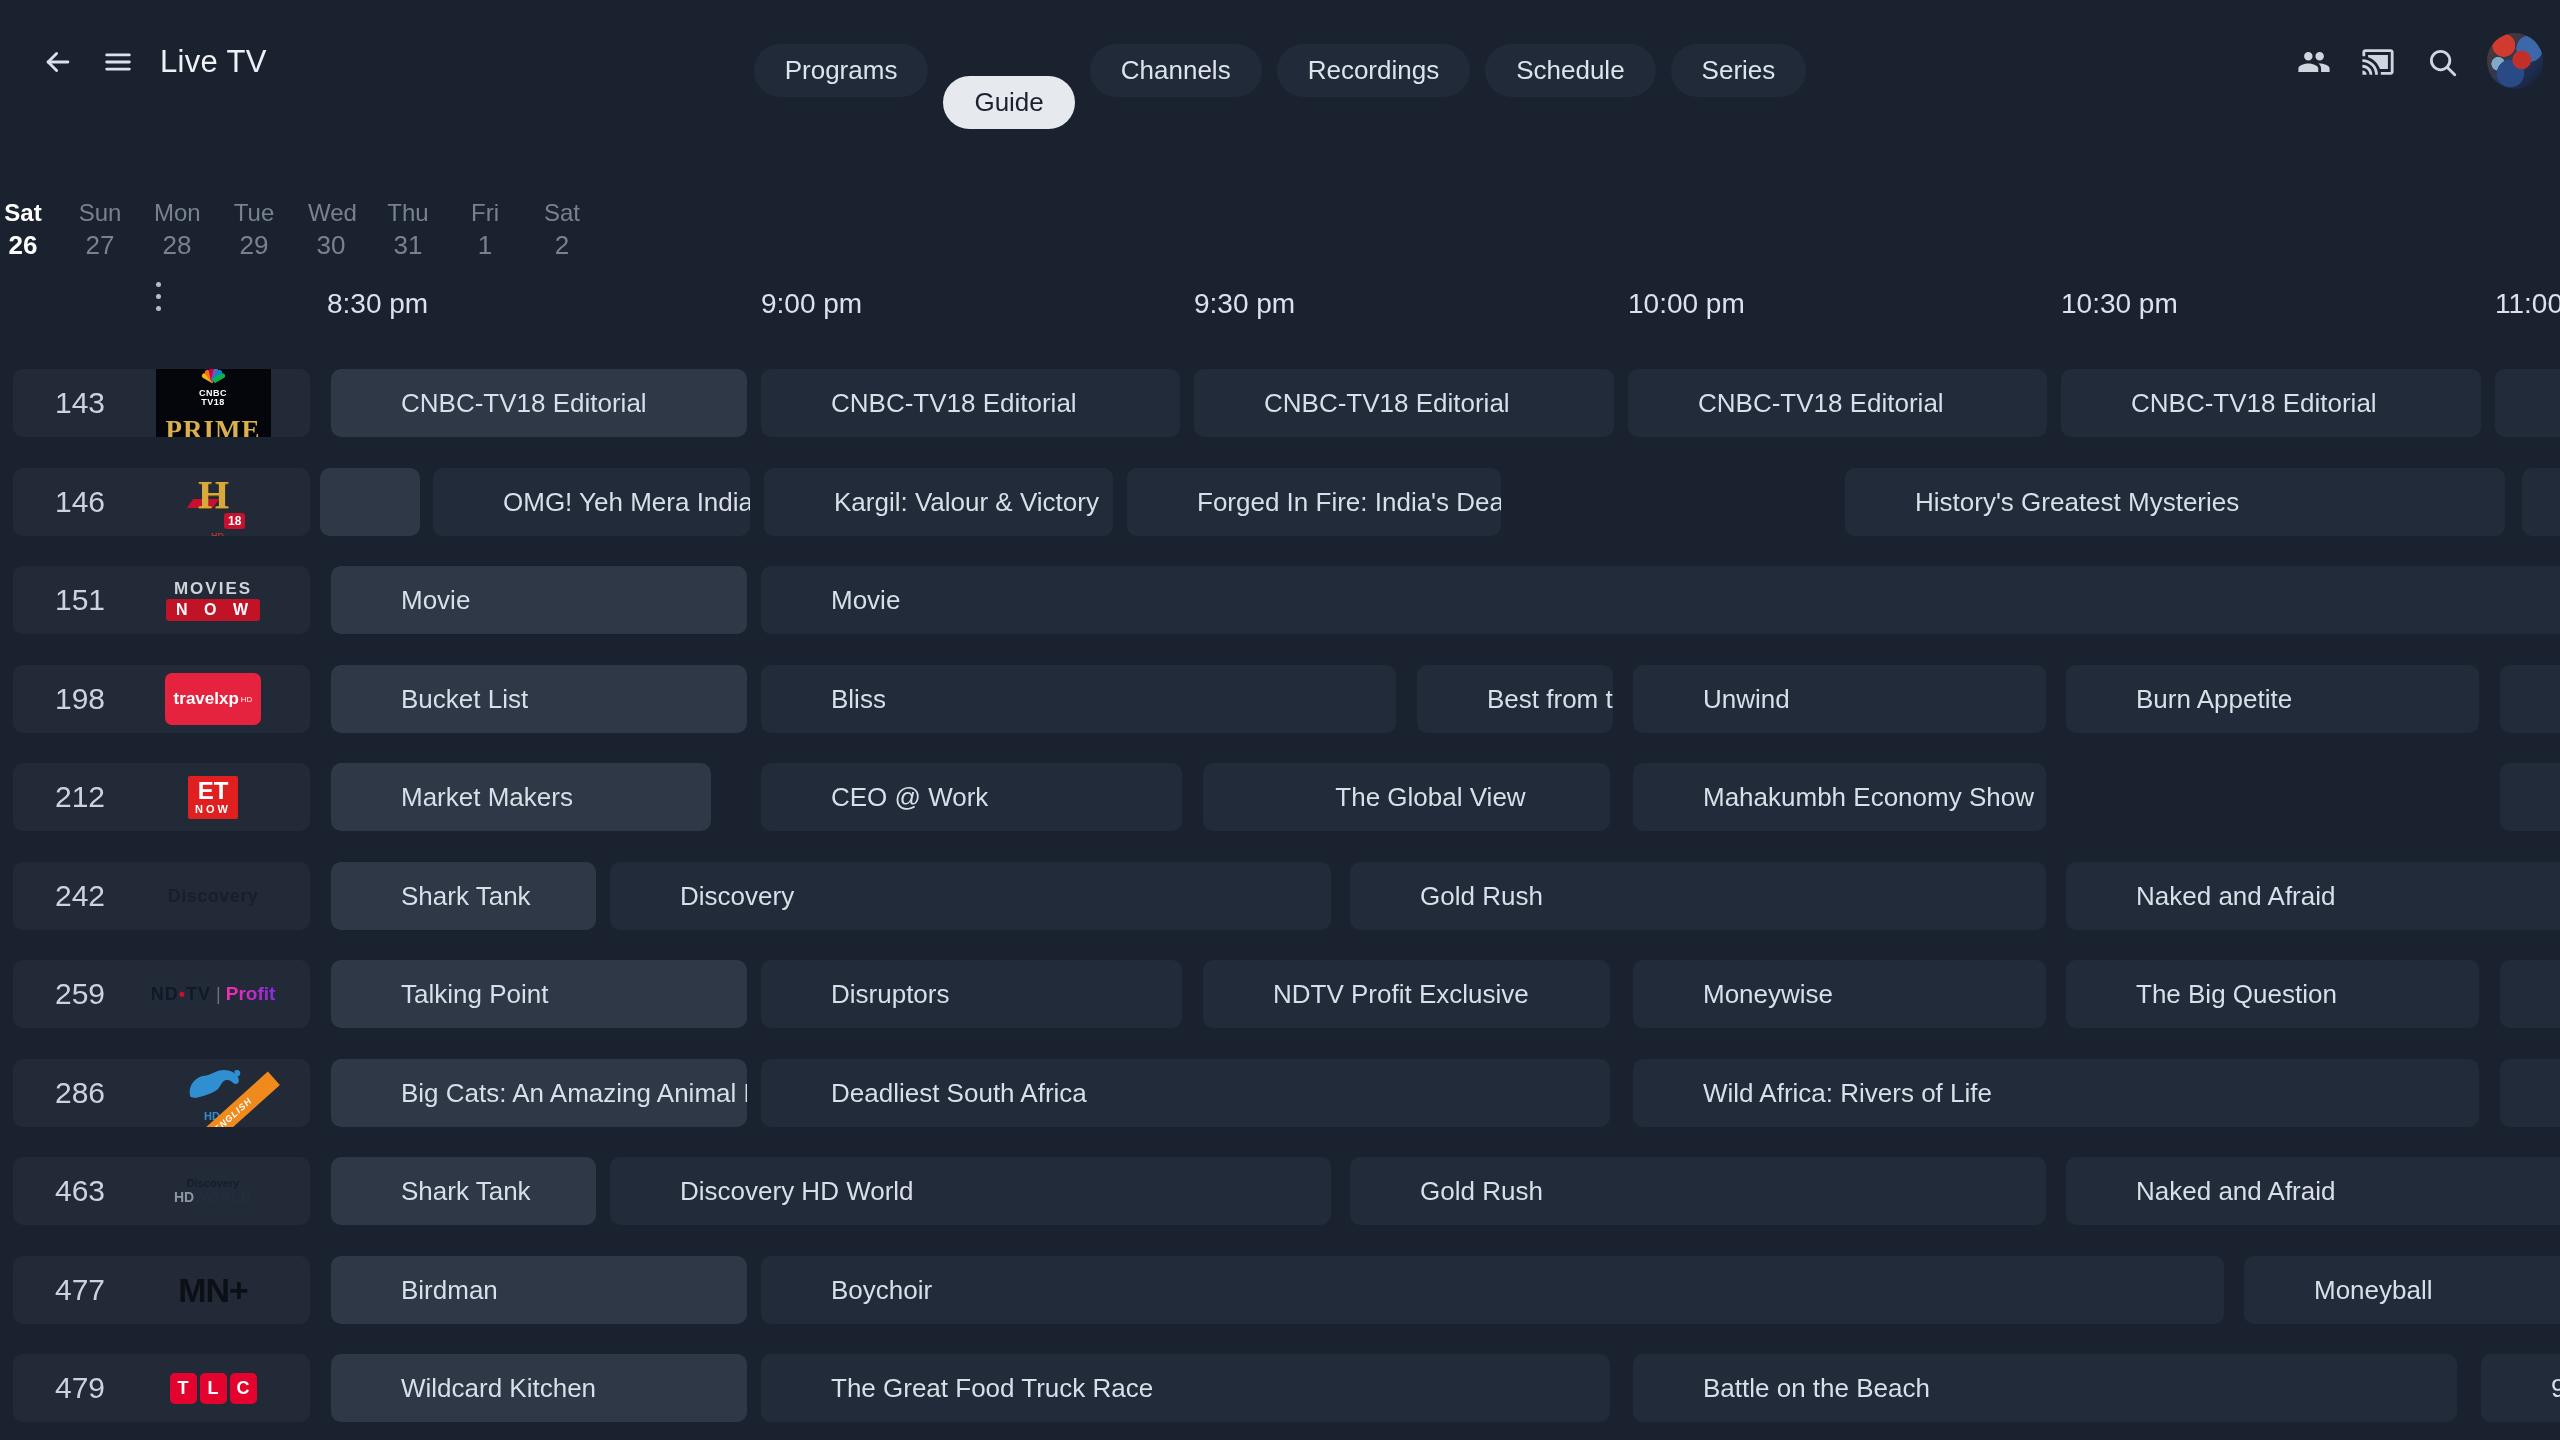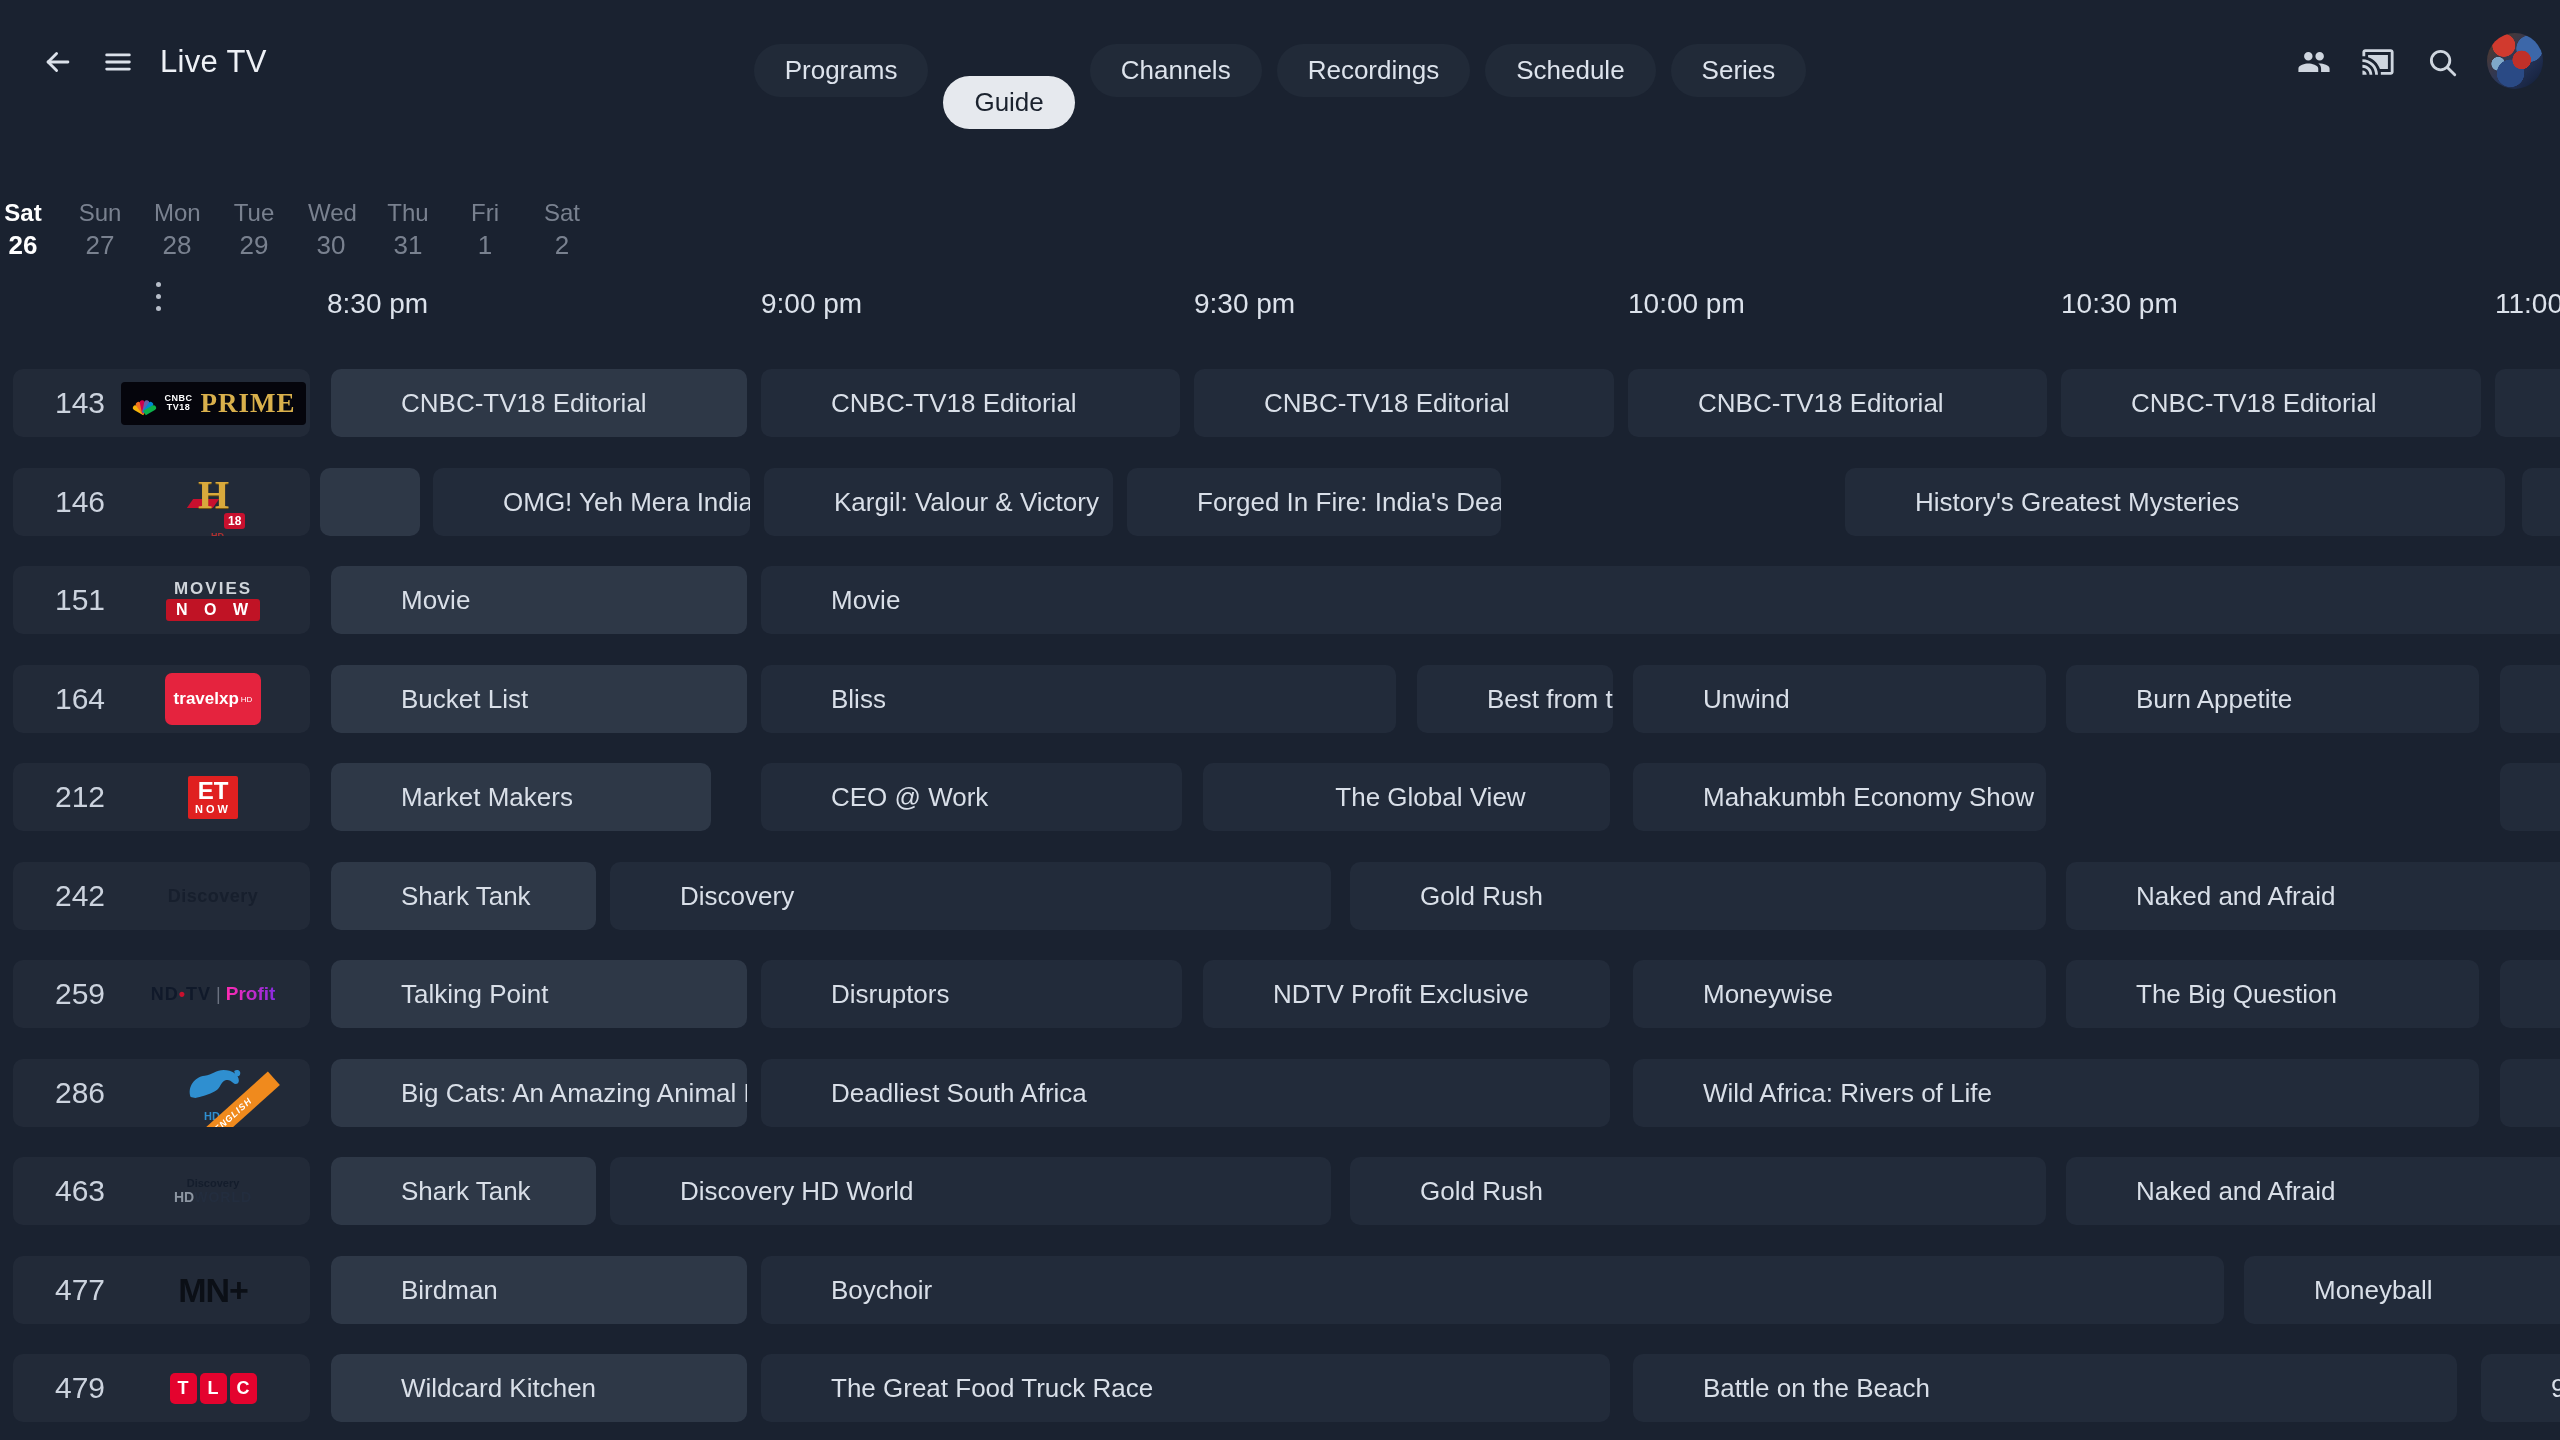--- a/index.html
+++ b/index.html
@@ -45,21 +45,21 @@
   .chan-cell { position:absolute; left:13px; width:297px; background:#222a38; border-radius:10px;
                overflow:hidden; cursor:pointer; }
   .chan-num { position:absolute; left:42px; top:50%; transform:translateY(-50%); font-size:30px; color:#ccd3de; }
   .chan-logo { position:absolute; right:22px; top:0; height:100%; width:150px;
                display:flex; align-items:center; justify-content:center; }
   .blk { position:absolute; border-radius:10px; background:#222b3a; overflow:hidden; cursor:pointer;
          display:flex; align-items:center;padding-left:48px; }
   .blk.now { background:#2e3847; }
   .blk span { padding:0 22px; font-size:26px; color:#d9dfe8; white-space:nowrap; }
   
-  .lg-cnbc { display:flex; align-items:center; gap:8px; background:#05050c; border-radius:4px; padding:6px 10px; }
+  .lg-cnbc { display:flex; align-items:center; gap:8px; background:#05050c; border-radius:4px; padding:6px 10px;flex-direction:column; }
   .peacock { position:relative; width:26px; height:20px; }
   .peacock i { position:absolute; bottom:0; left:11px; width:5px; height:13px; border-radius:3px 3px 0 0; transform-origin:bottom center; }
   .cnbc-small { font-size:9px; font-weight:700; color:#fff; line-height:9px; text-align:center; letter-spacing:.5px; }
   .prime { font-family:"Liberation Serif", serif; font-size:27px; font-weight:700; color:#d9b04c; letter-spacing:1px; }
   .lg-history { position:relative; width:90px; height:66px; }
   .hist-h { position:absolute; left:30px; top:2px; font-family:"Liberation Serif", serif; font-size:40px; font-weight:700; color:#d9a93c; text-shadow:0 1px 0 #7a5a10; }
   .hist-wedge { position:absolute; left:22px; top:30px; width:26px; height:9px; background:#c8102e; transform:skewX(-35deg); }
   .hist-badge { position:absolute; left:56px; top:44px; background:#c8102e; color:#fff; font-size:12px; font-weight:700; padding:1px 4px; border-radius:3px; }
   .hist-hd { position:absolute; left:43px; top:62px; font-size:9px; font-weight:700; color:#b03030; }
   .lg-moviesnow { text-align:center; }
@@ -273,21 +273,21 @@
         </div>
       </div>
     </div>
     <div class="blk now" style="left: 331px; top: 566px; width: 416px; height: 68px;">
       <span>Movie</span>
     </div>
     <div class="blk " style="left: 761px; top: 566px; width: 1809px; height: 68px;">
       <span>Movie</span>
     </div>
     <div class="chan-cell" style="top: 665px; height: 68px;">
-      <div class="chan-num">164</div>
+      <div class="chan-num">198</div>
       <div class="chan-logo">
         <div class="lg-travelxp">
           <b>travelxp</b>
           <sup>HD</sup>
         </div>
       </div>
     </div>
     <div class="blk now" style="left: 331px; top: 665px; width: 416px; height: 68px;">
       <span>Bucket List</span>
     </div>

